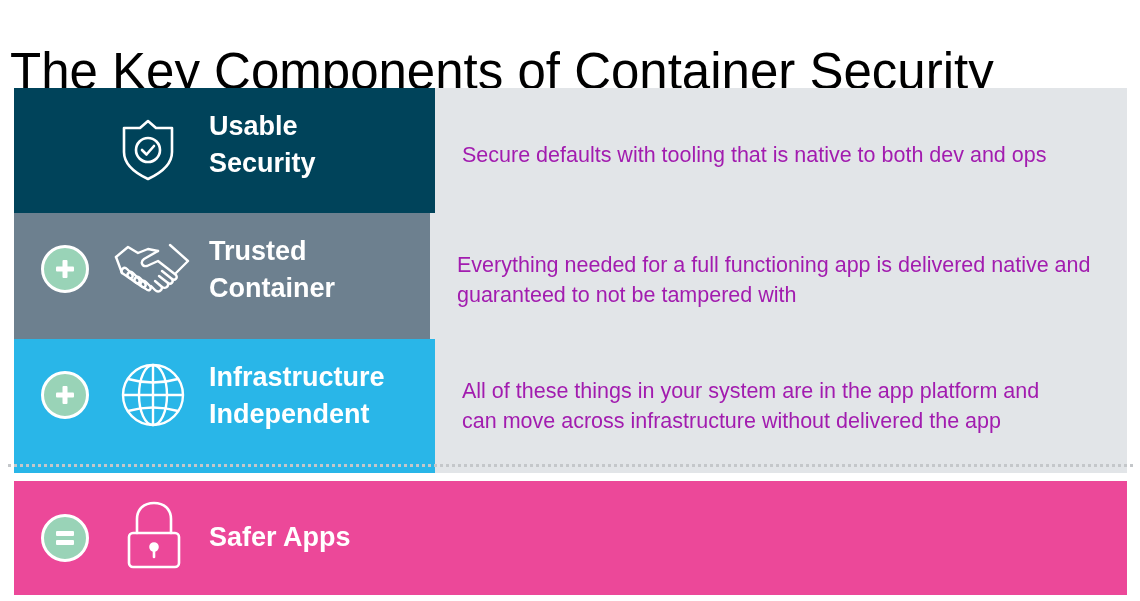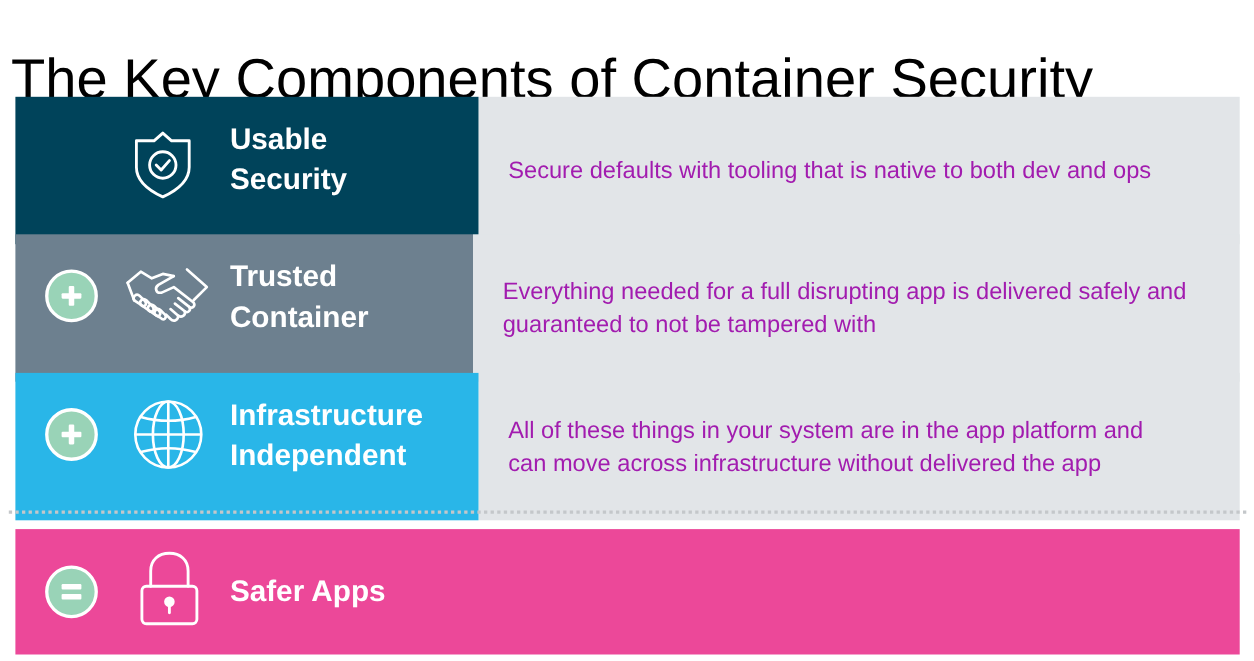--- a/index.html
+++ b/index.html
@@ -61,21 +61,21 @@
         <path d="M21 41 C19 38 23 34 26 37 L31 42 C33 45 30 48 27 45 Z"></path>
         <path d="M27 45 C25 42 29 38 32 41 L36 45 C38 48 35 51 32 48 Z"></path>
       </svg>
     </span>
     <div class="label" style="top:20px;">
       <div>Trusted</div>
       <div>Container</div>
     </div>
   </div>
   <div class="right">
-    <div class="desc" style="width:650px;">Everything needed for a full disrupting app is delivered safely and guaranteed to not be tampered with</div>
+    <div class="desc" style="width:650px;">Everything needed for a full functioning app is delivered native and guaranteed to not be tampered with</div>
   </div>
 </div>
 
 <div class="row" style="top:339px;">
   <div class="left" style="background:#29b6e8;">
     <div class="op">
       <svg width="22" height="22" viewBox="0 0 22 22">
           <rect x="8.5" y="2" width="5" height="18" rx="1" fill="#fff"></rect>
           <rect x="2" y="8.5" width="18" height="5" rx="1" fill="#fff"></rect>
         </svg>

